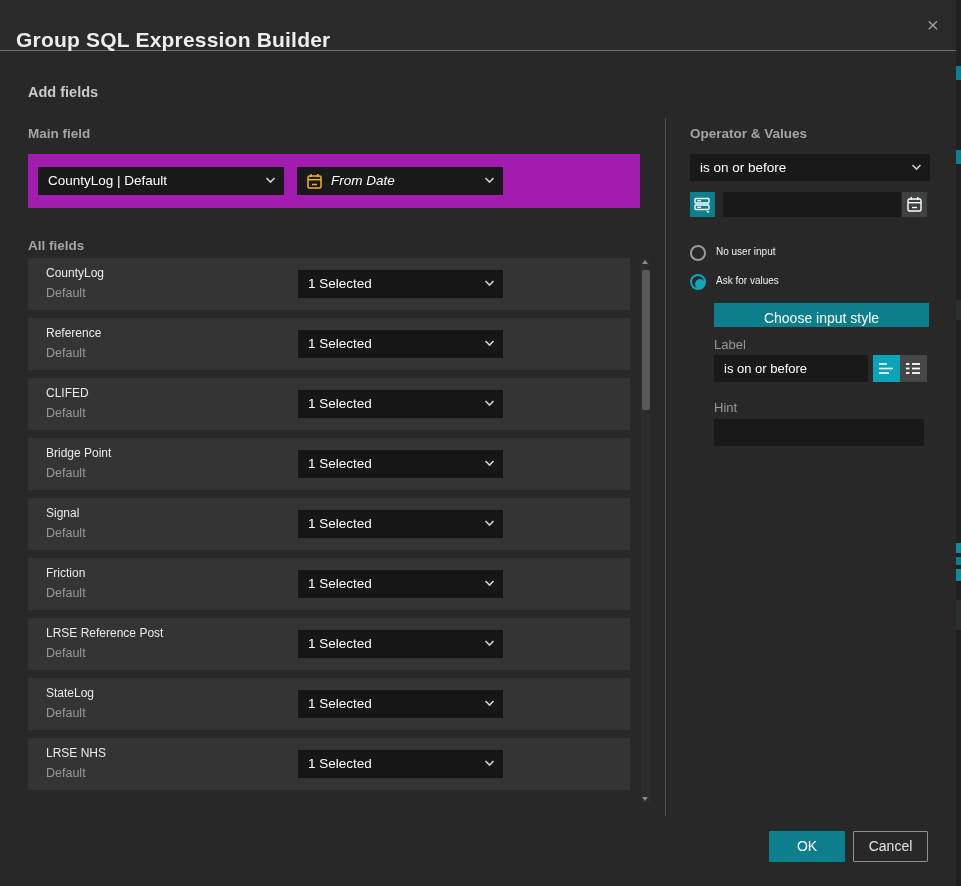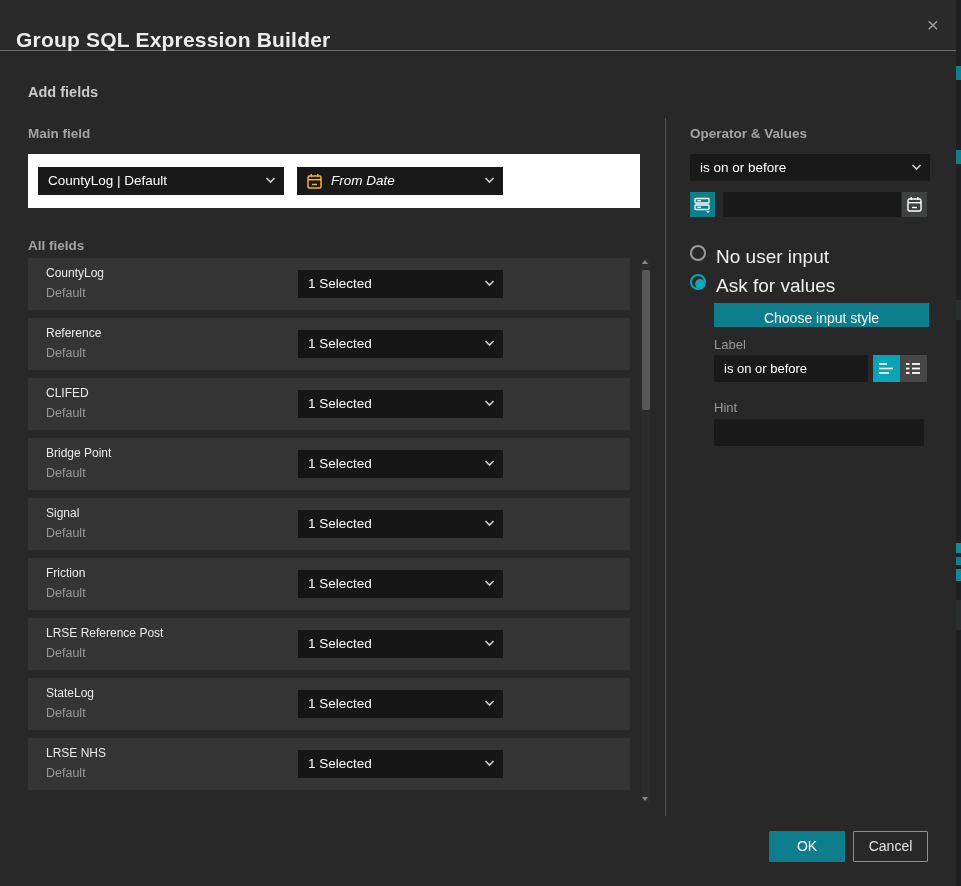--- a/index.html
+++ b/index.html
@@ -10,21 +10,21 @@
   
   .dialog { position:absolute; left:0; top:0; width:956px; height:886px; background:#282828; }
   .titlebar { position:absolute; left:0; top:0; width:956px; height:51px; background:#2a2a2a; border-bottom:1px solid #6f6f6f; }
   .title { position:absolute; left:16px; top:0; line-height:51px; font-size:21px; font-weight:bold; color:#ededed; letter-spacing:.2px;margin-top:14px; }
   .close { position:absolute; right:12px; top:14px; width:22px; height:22px; color:#9b9b9b; font-size:21px; line-height:22px; text-align:center; cursor:pointer; font-weight:400; }
 
   .section-h { position:absolute; font-size:14.5px; font-weight:bold; color:#c9c9c9; }
   .sub-h { position:absolute; font-size:13.5px; font-weight:bold; color:#a4a4a4; }
 
   
-  .main-panel { position:absolute; left:28px; top:154px; width:612px; height:54px; background:#ffffff; }
+  .main-panel { position:absolute; left:28px; top:154px; width:612px; height:54px; background:#a21caf; }
   .dd { position:absolute; height:28px; background:#191919; color:#ffffff; font-size:13.5px; cursor:pointer; }
   .dd .dd-text { position:absolute; left:10px; top:0; line-height:28px; white-space:nowrap; }
   .dd .chev { position:absolute; right:8px; top:9px; }
   .dd1 { left:10px; top:13px; width:246px; }
   .dd2 { left:269px; top:13px; width:206px;font-style:italic; }
   .dd2 .dd-text { left:34px; }
   .dd2 .cal { position:absolute; left:9px; top:6px; }
 
   
   .list { position:absolute; left:28px; top:258px; width:624px; height:545px; }
@@ -47,21 +47,21 @@
   .sq-btn { position:absolute; width:25px; height:25px; cursor:pointer; }
   .stack-btn { left:690px; top:192px; background:#0c7f8d; }
   .value-input { position:absolute; left:723px; top:192px; width:178px; height:25px; background:#191919; border:none; color:#fff; font-size:13px; padding:0 8px; font-family:"Liberation Sans", sans-serif; }
   .cal-btn { left:902px; top:192px; background:#3f4040; }
   .sq-btn svg { position:absolute; left:4px; top:4px; }
 
   .radio-row { position:absolute; left:690px; height:18px; cursor:pointer; }
   .radio-circle { position:absolute; left:0; top:0; width:16px; height:16px; border:2px solid #9a9a9a; border-radius:50%; background:transparent; }
   .radio-row.checked .radio-circle { border-color:#0fa6ba; }
   .radio-row.checked .radio-circle::after { content:""; position:absolute; left:3px; top:3px; width:10px; height:10px; border-radius:50%; background:#0fa6ba; }
-  .radio-label { position:absolute; left:26px; top:1px; font-size:19px; color:#f0f0f0; white-space:nowrap; }
+  .radio-label { position:absolute; left:26px; top:1px; font-size:10px; color:#f0f0f0; white-space:nowrap; }
 
   .choose-btn { position:absolute; left:714px; top:303px; width:215px; height:24px; background:#0d7e8c; color:#ffffff; font-size:14px; text-align:center; line-height:30px; cursor:pointer; }
   .small-label { position:absolute; font-size:13px; color:#989898; }
   .txt-input { position:absolute; background:#191919; border:none; color:#ffffff; font-size:13px; padding:0 10px; font-family:"Liberation Sans", sans-serif; }
   .label-input { left:714px; top:355px; width:154px; height:27px; }
   .icon-btn { position:absolute; top:355px; width:27px; height:27px; cursor:pointer; }
   .icon-btn svg { position:absolute; left:5px; top:5px; }
   .align-btn { left:873px; background:#09a4b8; }
   .list-btn { left:900px; background:#474747; }
   .hint-input { left:714px; top:419px; width:210px; height:27px; }

